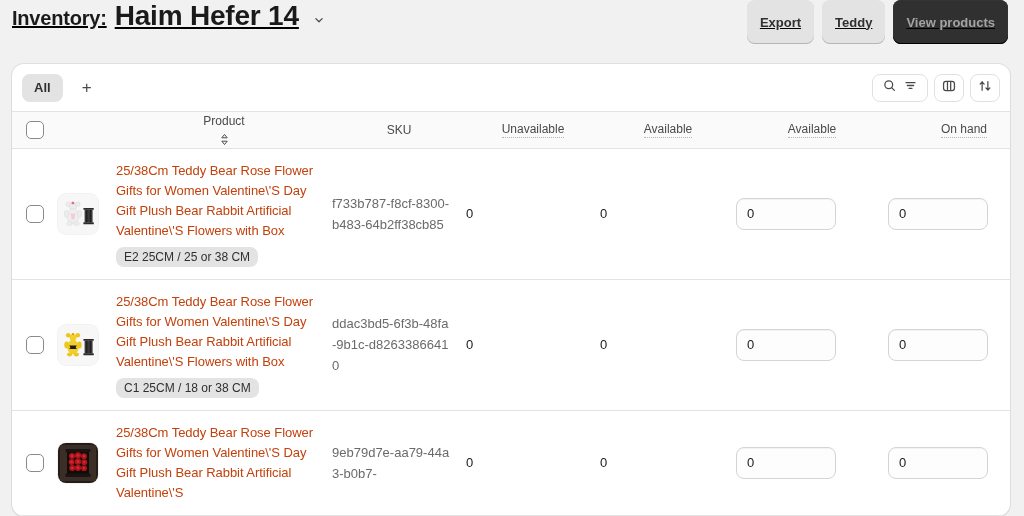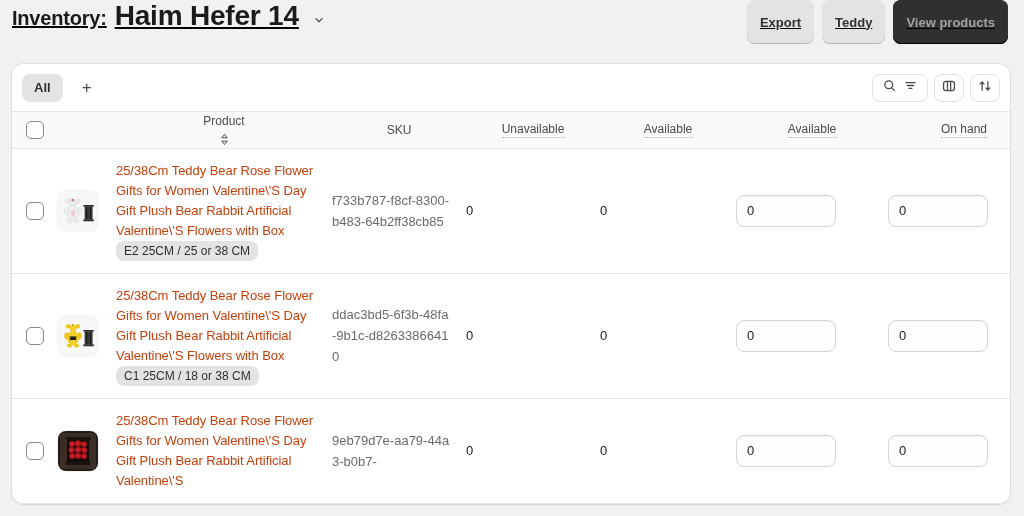--- a/index.html
+++ b/index.html
@@ -137,21 +137,21 @@
     width: 40px; height: 40px; border-radius: 8px;
     background: #F1F1F1; overflow: hidden; position: relative;
     box-shadow: 0 0 0 1px rgba(0,0,0,0.05);
   }
   .prod-cell { padding-right: 14px; padding-left: 6px; }
   .prod-title {
     font-size: 13px; font-weight: 400; color: #c2410c;
     line-height: 20px; letter-spacing: -0.05px;
   }
   .variant-badge {
-    display: inline-block; 
+    display: inline-block; margin-top: 6px;
     background: #E3E3E3; color: #303030;
     font-size: 12px; line-height: 16px;
     padding: 2px 8px; border-radius: 8px;
     white-space: nowrap;
   }
   .sku-cell {
     font-size: 13px; color: #6A6A6A; line-height: 21px;
     word-break: break-all; padding-right: 16px;
   }
   .num-cell { font-size: 13px; color: #1A1A1A; text-align: left; }

